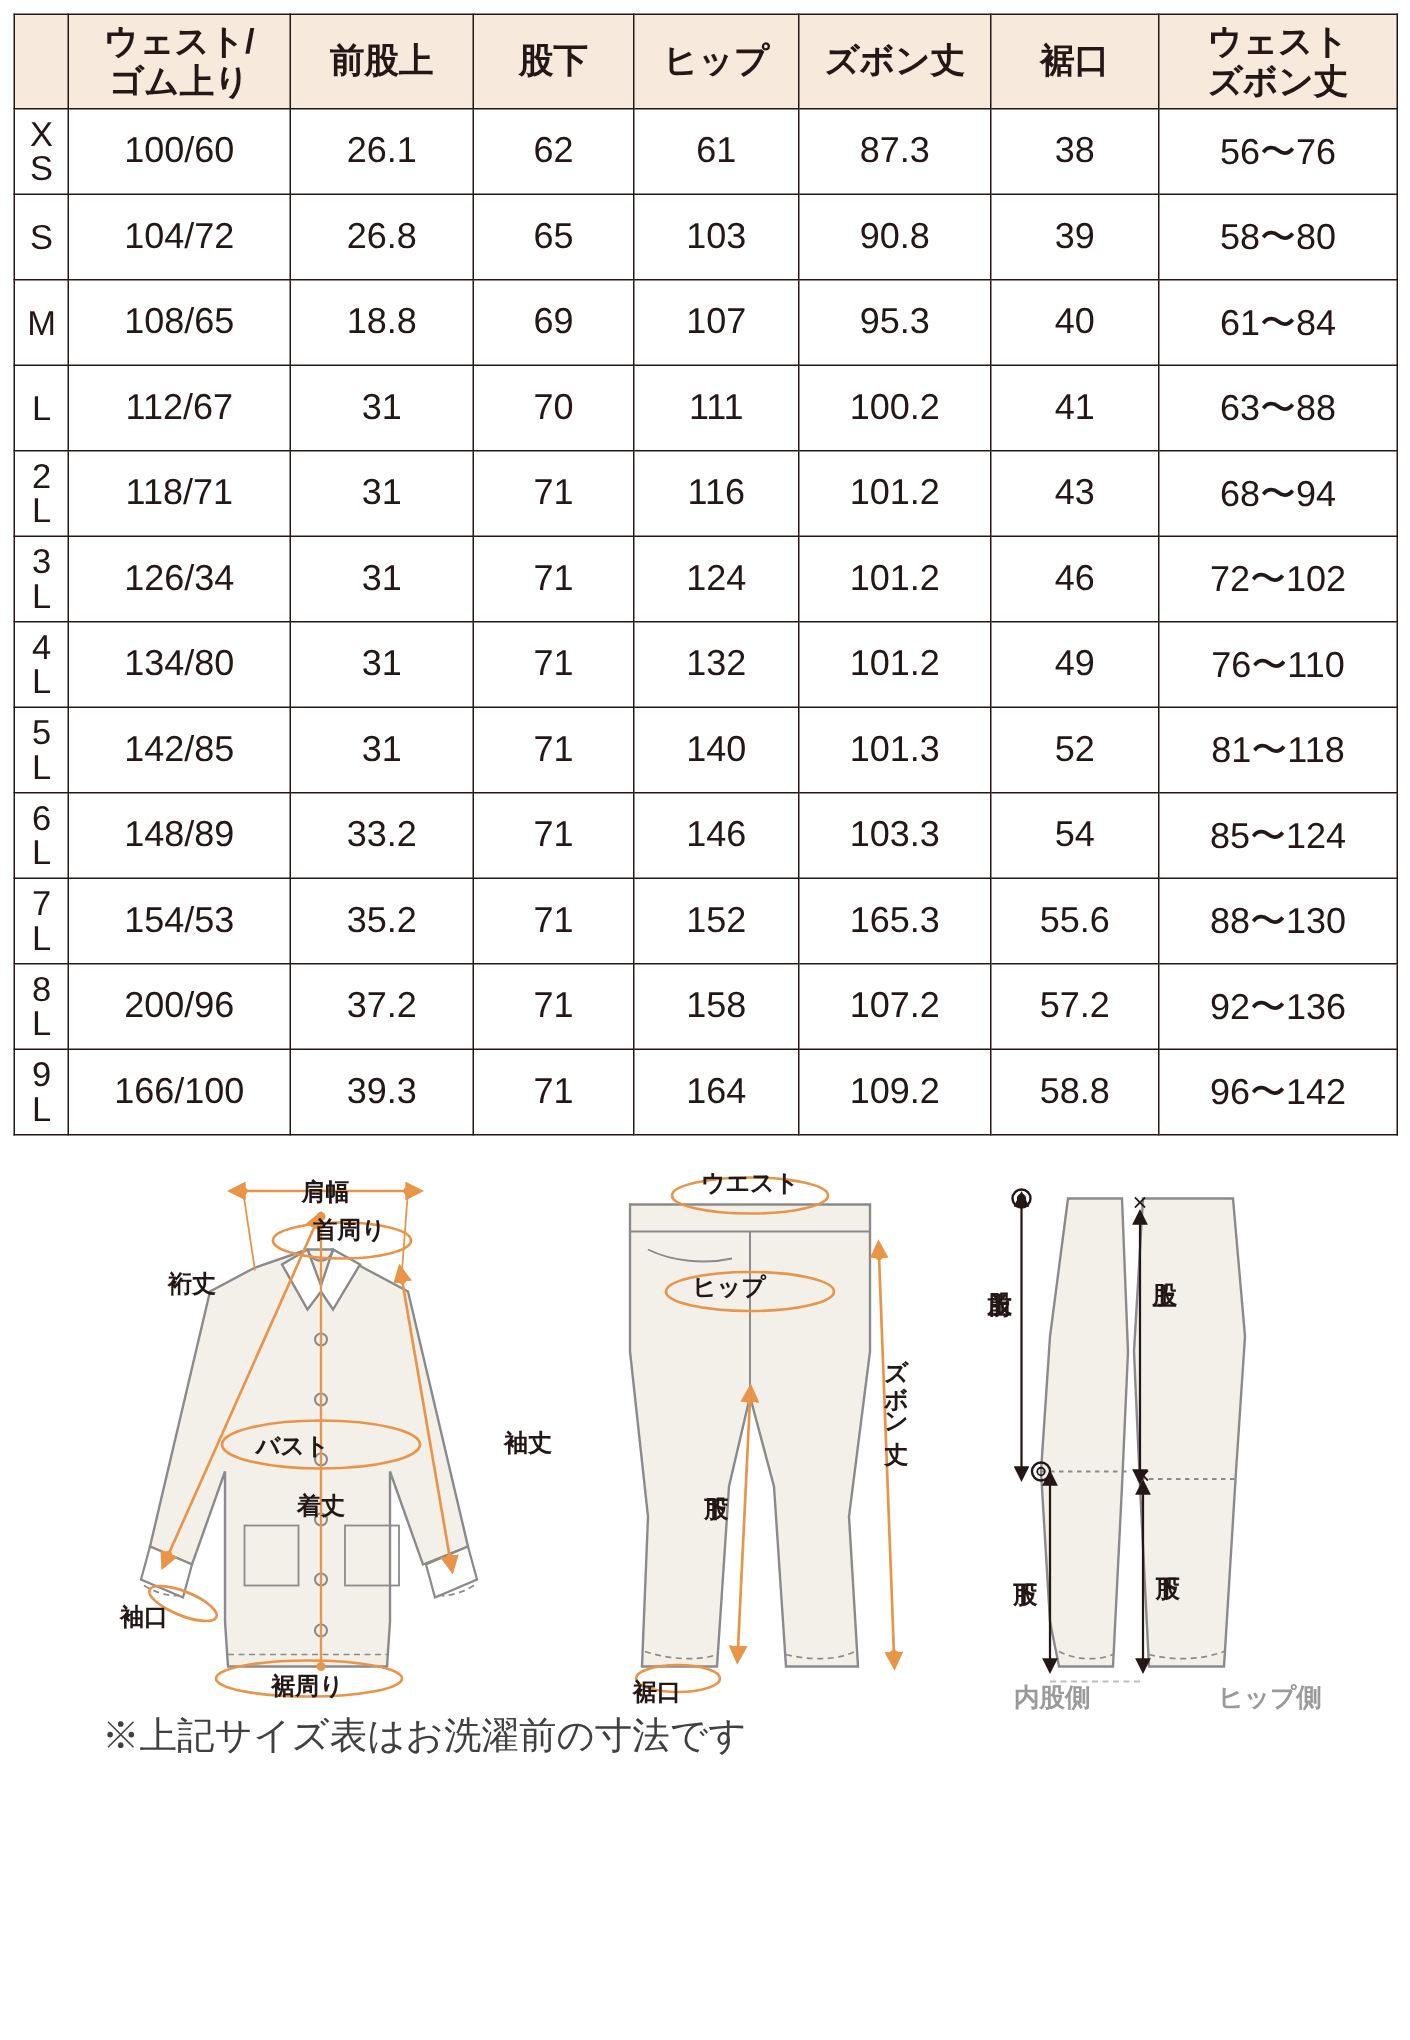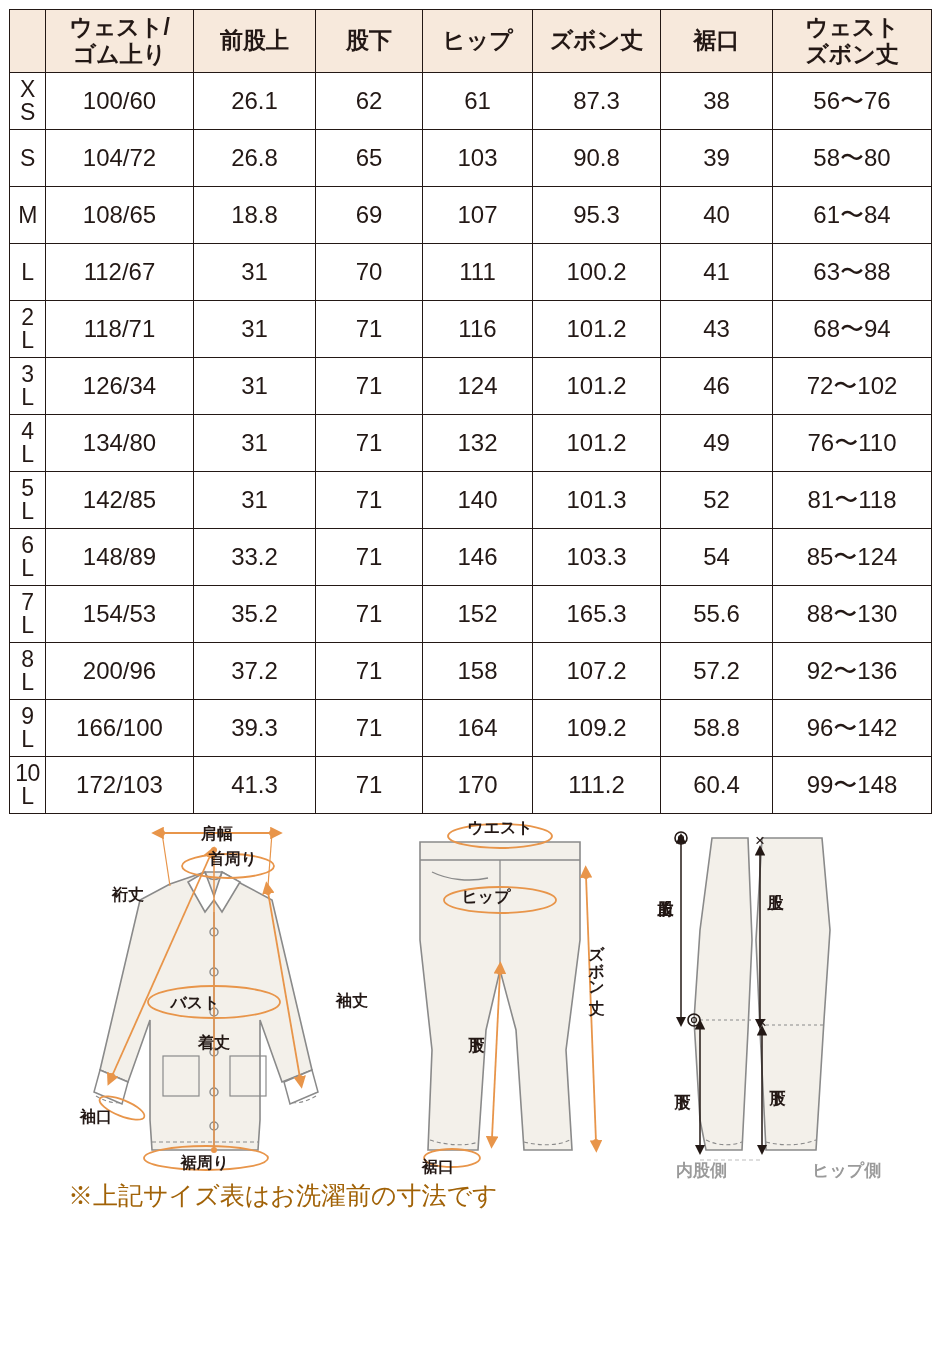--- a/index.html
+++ b/index.html
@@ -69,31 +69,31 @@
     display: block;
     font-size: 23px;
     line-height: 0.98;
   }
 
   
   .illus {
     position: relative;
     width: 768px;
     height: 400px;
-    margin-top: 6px;
+    margin-top: 24px;
   }
   .illus svg {
     display: block;
   }
   .footnote {
     position: absolute;
     left: 68px;
     bottom: 8px;
     font-size: 25px;
-    color: #a16207;
+    color: #404040;
     font-family: "Liberation Sans", sans-serif;
     white-space: nowrap;
   }
 </style>
 </head>
 <body>
 
 <div class="page">
 
   <table class="size-table">
@@ -285,33 +285,20 @@
         </td>
         <td>166/100</td>
         <td>39.3</td>
         <td>71</td>
         <td>164</td>
         <td>109.2</td>
         <td>58.8</td>
         <td>96〜142</td>
       </tr>
 
-      <tr>
-        <td class="size-label">
-          <span class="stack">10</span>
-          <span class="stack">L</span>
-        </td>
-        <td>172/103</td>
-        <td>41.3</td>
-        <td>71</td>
-        <td>170</td>
-        <td>111.2</td>
-        <td>60.4</td>
-        <td>99〜148</td>
-      </tr>
 
 
     </tbody>
   </table>
 
   <div class="illus">
     <svg width="940" height="400" viewBox="0 0 940 400" xmlns="http://www.w3.org/2000/svg">
       <defs>
         <marker id="arrL" markerWidth="7" markerHeight="7" refX="6" refY="3.5" orient="auto">
           <path d="M7,0 L0,3.5 L7,7 z" fill="#e8954a"></path>

